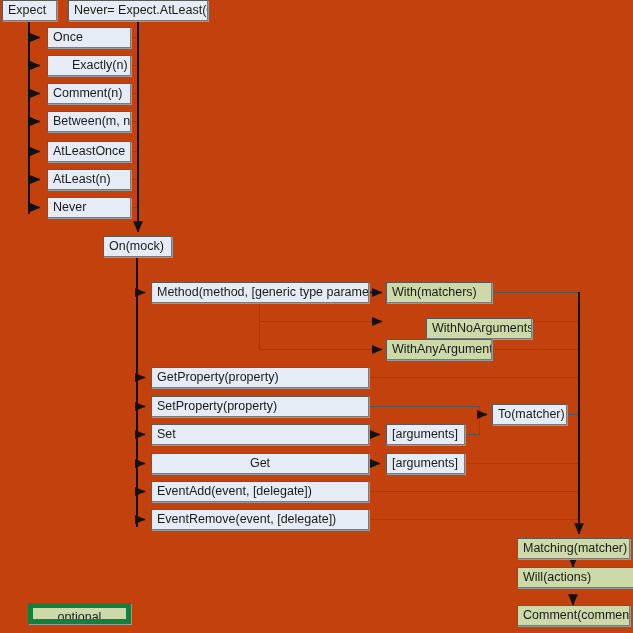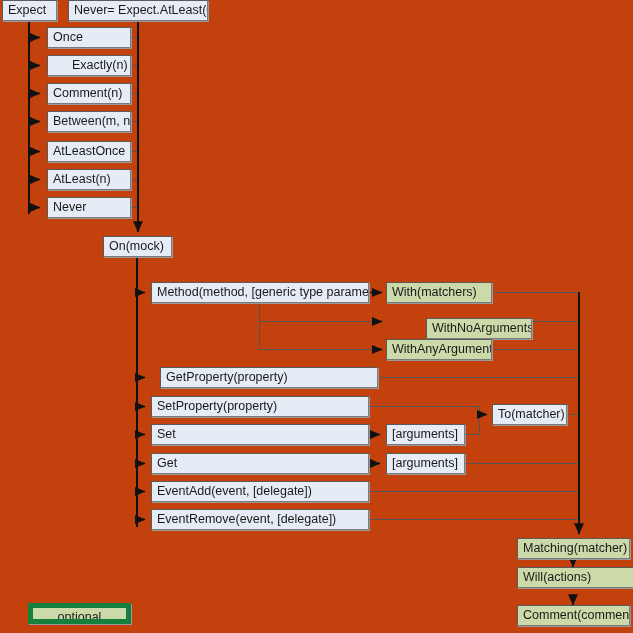--- a/index.html
+++ b/index.html
@@ -175,30 +175,30 @@
     <span>Never</span>
   </div>
 
   <div class="node blue" style="left:103px; top:236px; width:69px;">
     <span>On(mock)</span>
   </div>
 
   <div class="node blue" style="left:151px; top:282px; width:218px;">
     <span>Method(method, [generic type parameters])</span>
   </div>
-  <div class="node blue" style="left:160px; top:367px; width:218px;">
+  <div class="node blue" style="left:151px; top:367px; width:218px;">
     <span>GetProperty(property)</span>
   </div>
   <div class="node blue" style="left:151px; top:396px; width:218px;">
     <span>SetProperty(property)</span>
   </div>
   <div class="node blue" style="left:151px; top:424px; width:218px;">
     <span>Set</span>
   </div>
-  <div class="node blue" style="left:151px; top:453px; width:218px;">
+  <div class="node blue" style="left:151px; top:453px; width:218px;text-align:center;">
     <span>Get</span>
   </div>
   <div class="node blue" style="left:151px; top:481px; width:218px;">
     <span>EventAdd(event, [delegate])</span>
   </div>
   <div class="node blue" style="left:151px; top:509px; width:218px;">
     <span>EventRemove(event, [delegate])</span>
   </div>
 
   <div class="node green" style="left:386px; top:282px; width:106px;">

